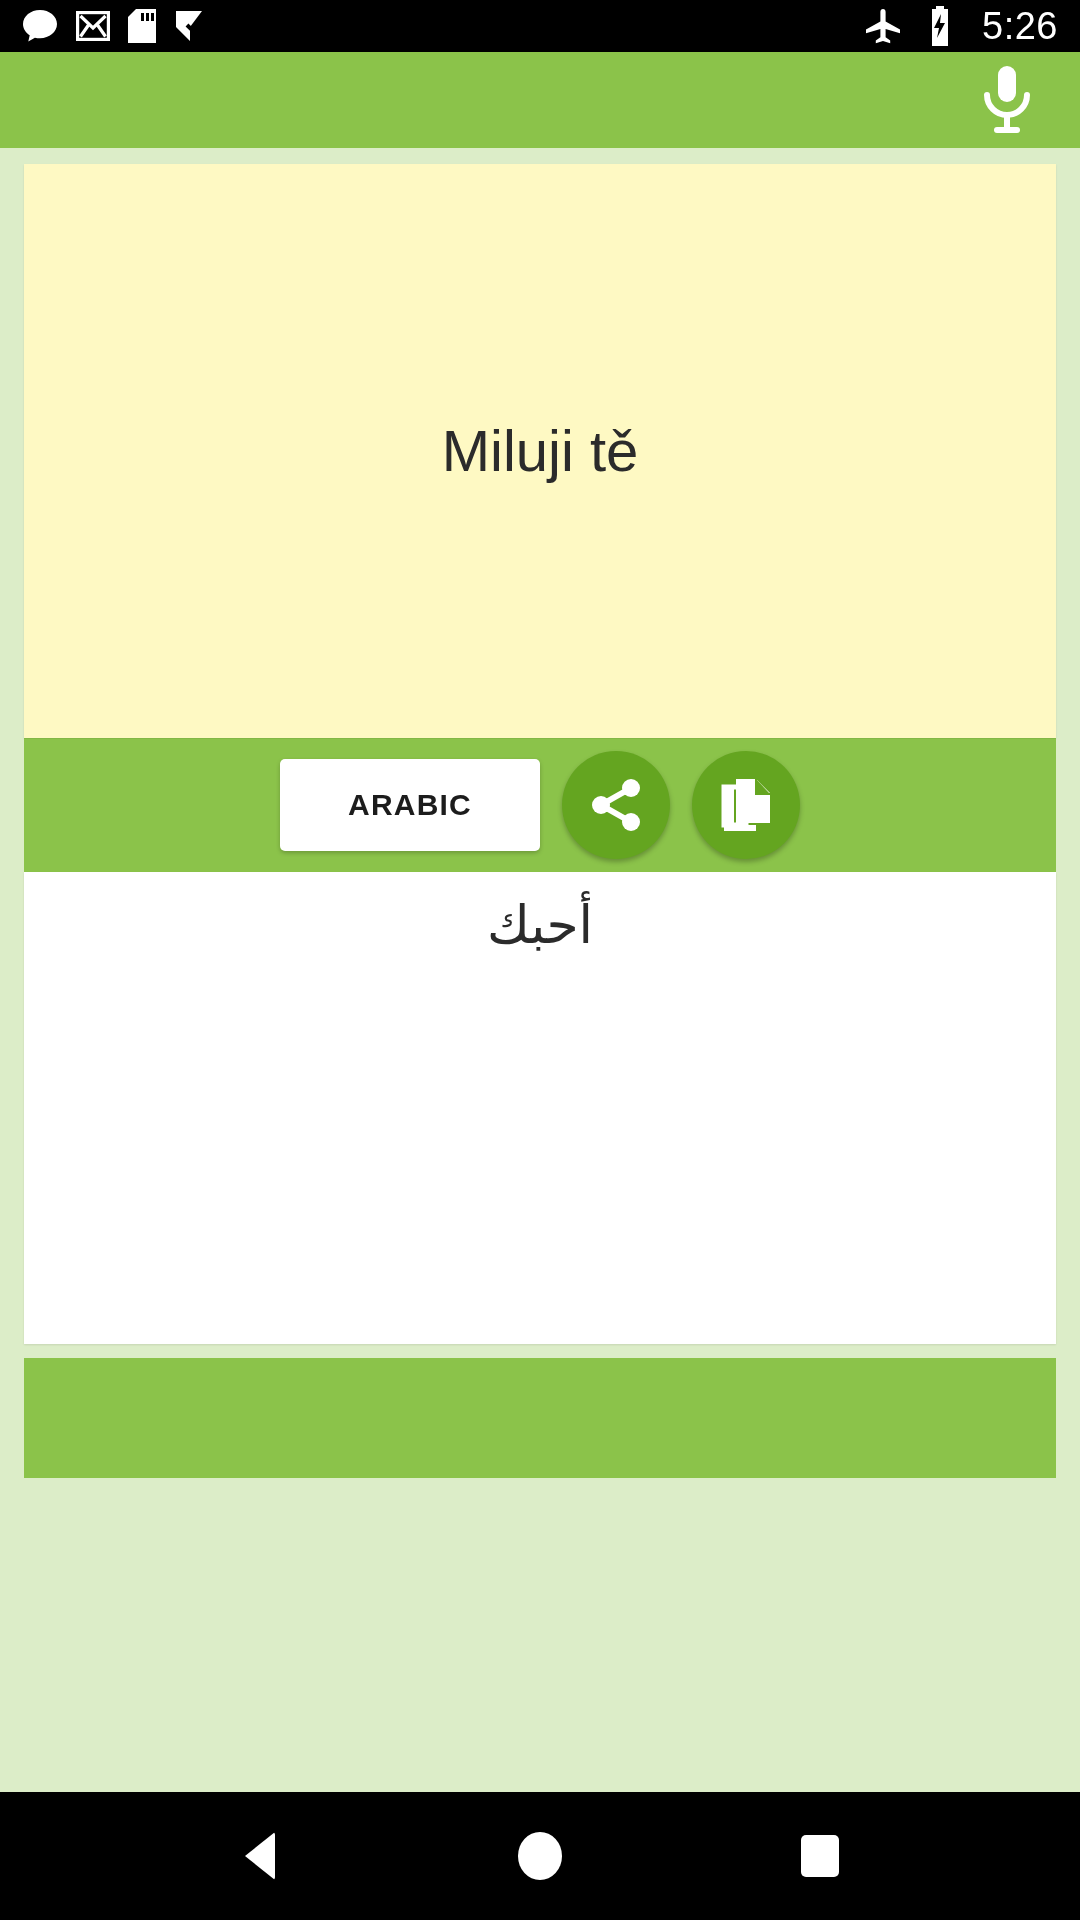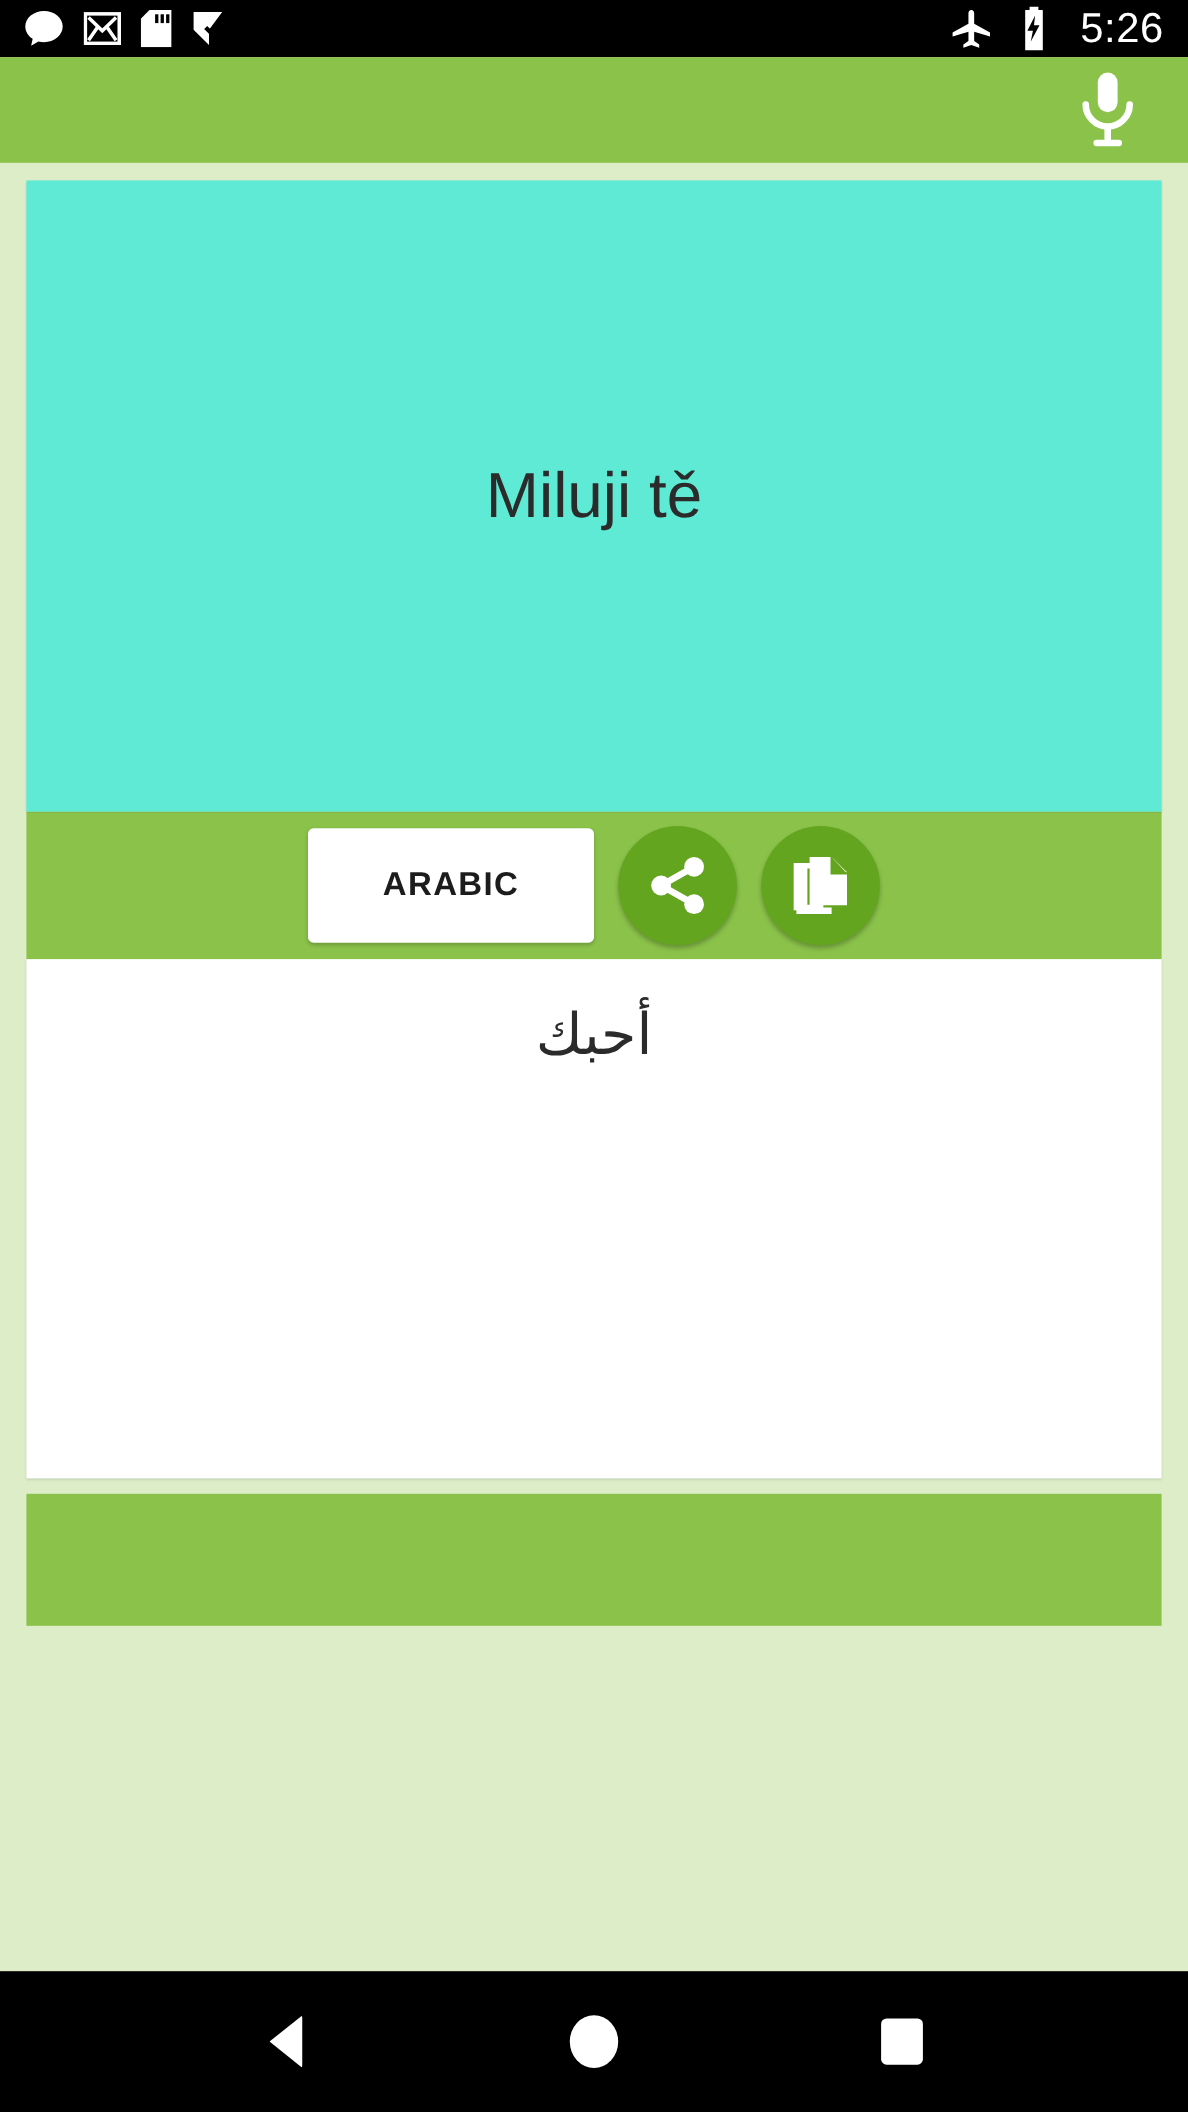--- a/index.html
+++ b/index.html
@@ -48,42 +48,42 @@
   
   .content {
     flex:1 1 auto;
     display:flex; flex-direction:column;
     padding:16px 24px 14px 24px;
     min-height:0;
   }
 
   .source-card {
     flex:0 0 574px;
-    background:#5eead4;
+    background:#fef9c3;
     display:flex; align-items:center; justify-content:center;
     padding:0 40px;
     box-shadow:0 1px 2px rgba(0,0,0,0.10);
   }
   .source-text {
     font-size:58px; color:#2b2b2b; font-weight:400;
     text-align:center; line-height:1.25;
   }
 
   
   .actionbar {
     flex:0 0 134px;
     background:#8BC34A;
     display:flex; align-items:center; justify-content:center;
     gap:22px;
     padding:0 84px;
     box-shadow:inset 0 1px 0 rgba(0,0,0,0.06);
   }
   .lang-btn {
     flex:0 0 260px;
-    height:104px;
+    height:92px;
     background:#fff;
     border:none; border-radius:5px;
     font-size:30px; font-weight:bold;
     letter-spacing:1.2px;
     color:#1c1c1c;
     display:flex; align-items:center; justify-content:center;
     box-shadow:0 2px 4px rgba(0,0,0,0.22);
     font-family:"Liberation Sans", sans-serif;
     cursor:pointer;
   }
@@ -96,21 +96,21 @@
     display:flex; align-items:center; justify-content:center;
     box-shadow:0 3px 5px rgba(0,0,0,0.26);
     cursor:pointer;
   }
 
   
   .target-card {
     flex:0 0 472px;
     background:#fff;
     display:flex; align-items:flex-start; justify-content:center;
-    padding-top:36px;
+    padding-top:20px;
     box-shadow:0 1px 2px rgba(0,0,0,0.10);
   }
   .target-text {
     font-size:52px; color:#2b2b2b;
     direction:rtl; text-align:center;
     line-height:1.3;
     font-family:"DejaVu Sans", sans-serif;
   }
 
   

